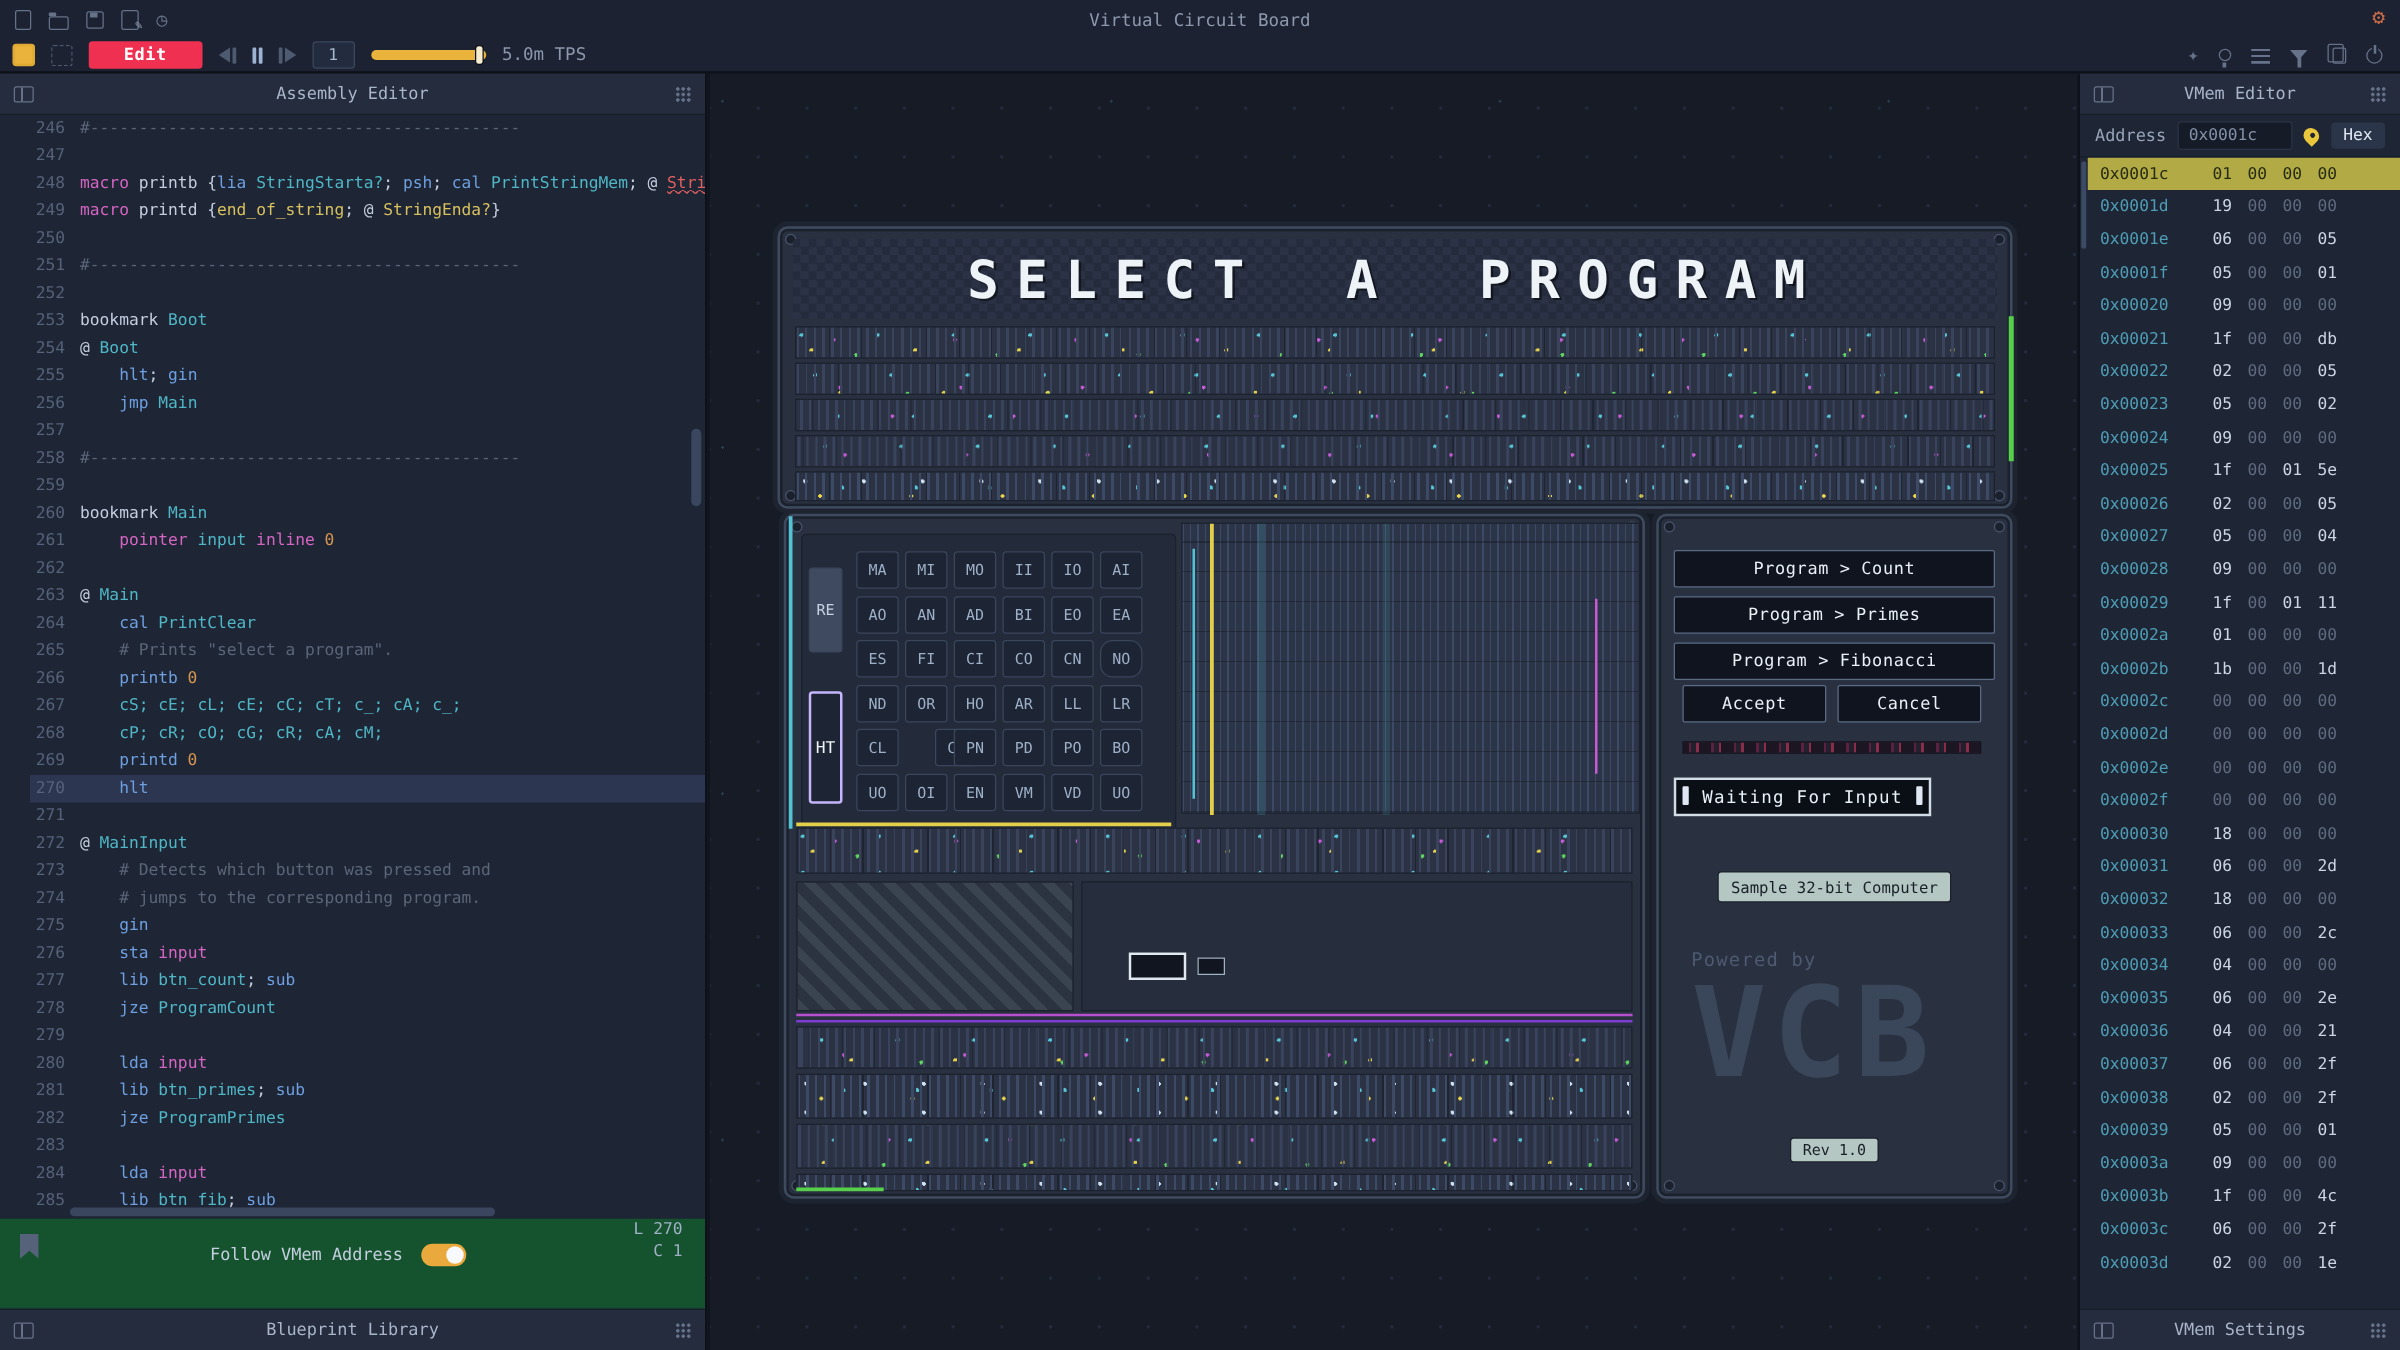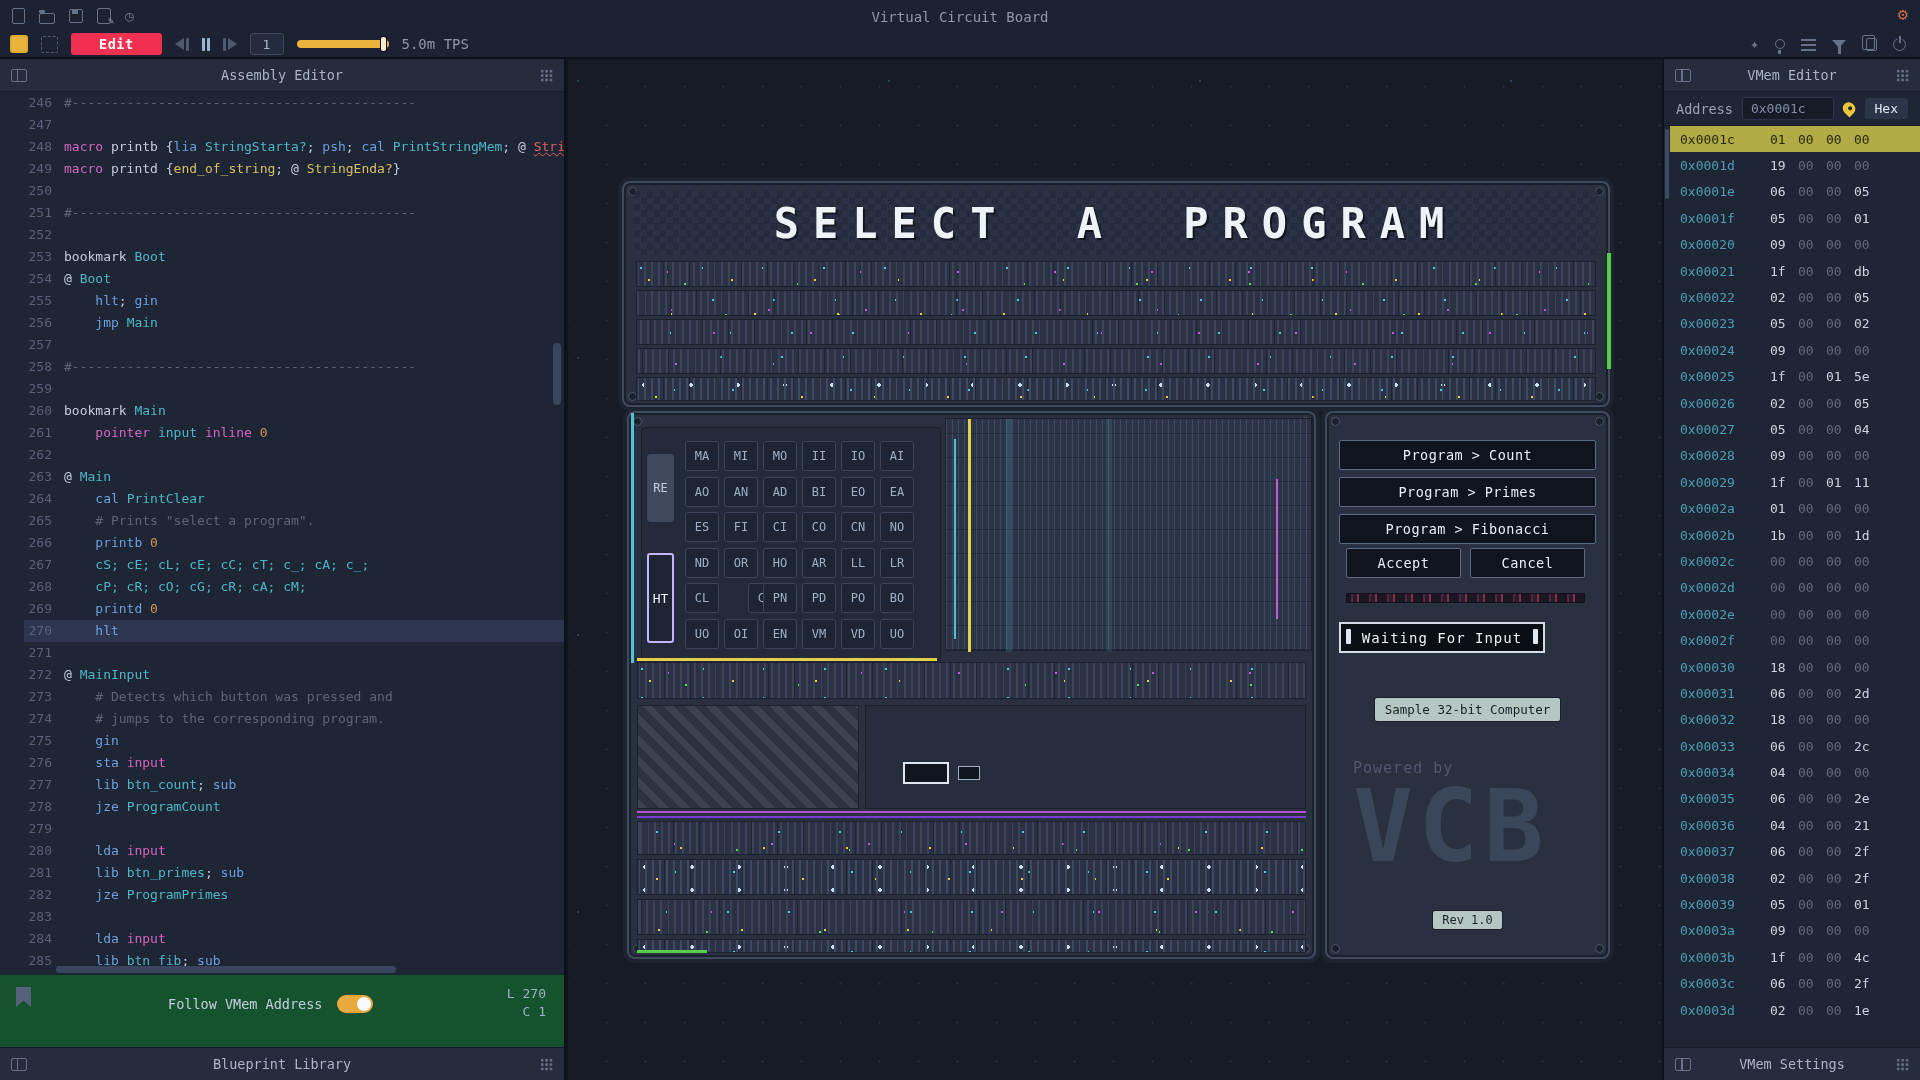--- a/index.html
+++ b/index.html
@@ -66,21 +66,21 @@
   .tok-n{color:#d79552}.tok-c{color:#5a6678}.tok-y{color:#d7c05f}
   .tok-e{color:#e05f5f;text-decoration:underline wavy #e05f5f 1px;}
   .hscroll{position:absolute;left:56px;bottom:107px;width:340px;height:7px;background:#3a465e;border-radius:4px;}
   .vscroll{position:absolute;right:3px;top:284px;width:8px;height:62px;background:#3a465e;border-radius:4px;}
   .lfooter{position:absolute;left:0;right:0;bottom:33px;height:72px;background:#14532d;}
   .bookmark{position:absolute;left:16px;top:12px;width:15px;height:20px;background:#55627a;
     clip-path:polygon(0 0,100% 0,100% 100%,50% 68%,0 100%);}
   .followlbl{position:absolute;left:168px;top:21px;color:#c4cfdf;font-size:13.5px;}
   .toggle{position:absolute;left:337px;top:20px;width:36px;height:18px;border-radius:9px;background:#e9a93c;}
   .toggle .tknob{position:absolute;right:2px;top:2px;width:14px;height:14px;border-radius:50%;background:#f7f9fc;}
-  .lcpos{position:absolute;right:18px;top:10px;text-align:right;color:#9fb0c6;font-size:13px;line-height:18px;}
+  .lcpos{position:absolute;right:18px;top:0;text-align:right;color:#9fb0c6;font-size:13px;line-height:18px;}
 
   
   .rpanel{position:absolute;left:1662px;top:59px;right:0;bottom:0;background:#1e2534;border-left:2px solid #0d1119;}
   .addr-row{position:absolute;left:0;right:0;top:33px;height:34px;display:flex;align-items:center;gap:9px;padding:0 12px;border-bottom:1px solid #161c28;}
   .addr-lbl{color:#98a4b8;font-size:13.5px;}
   .addr-input{width:96px;background:#151b27;border:1px solid #2a3446;border-radius:3px;padding:3px 8px;color:#8291a8;font-size:13px;}
   .pin{width:13px;height:13px;background:#e9c63c;border-radius:50% 50% 50% 0;transform:rotate(-45deg);position:relative;}
   .pin::after{content:"";position:absolute;left:4.5px;top:4.5px;width:4px;height:4px;border-radius:50%;background:#1e2534;}
   .hexbtn{margin-left:auto;background:#2b3549;border-radius:3px;color:#dfe8f2;font-size:13px;padding:3px 10px;}
   .vtable{position:absolute;left:6px;right:0;top:67px;bottom:33px;overflow:hidden;font-size:13px;}
@@ -417,21 +417,21 @@
           <div class="key" style="left: 82px; top: 48.5px;">AN</div>
           <div class="key" style="left: 121px; top: 48.5px;">AD</div>
           <div class="key" style="left: 160px; top: 48.5px;">BI</div>
           <div class="key" style="left: 199px; top: 48.5px;">EO</div>
           <div class="key" style="left: 238px; top: 48.5px;">EA</div>
           <div class="key" style="left: 43px; top: 84px;">ES</div>
           <div class="key" style="left: 82px; top: 84px;">FI</div>
           <div class="key" style="left: 121px; top: 84px;">CI</div>
           <div class="key" style="left: 160px; top: 84px;">CO</div>
           <div class="key" style="left: 199px; top: 84px;">CN</div>
-          <div class="key" style="left: 238px; top: 84px;">NO</div>
+          <div class="key" style="left: 238px; top: 84px; border-radius: 10px;">NO</div>
           <div class="key" style="left: 43px; top: 119.5px;">ND</div>
           <div class="key" style="left: 82px; top: 119.5px;">OR</div>
           <div class="key" style="left: 121px; top: 119.5px;">HO</div>
           <div class="key" style="left: 160px; top: 119.5px;">AR</div>
           <div class="key" style="left: 199px; top: 119.5px;">LL</div>
           <div class="key" style="left: 238px; top: 119.5px;">LR</div>
           <div class="key" style="left: 43px; top: 155px;">CL</div>
           <div class="key" style="left: 82px; top: 155px; margin-left: 24px;">CR</div>
           <div class="key" style="left: 121px; top: 155px;">PN</div>
           <div class="key" style="left: 160px; top: 155px;">PD</div>

